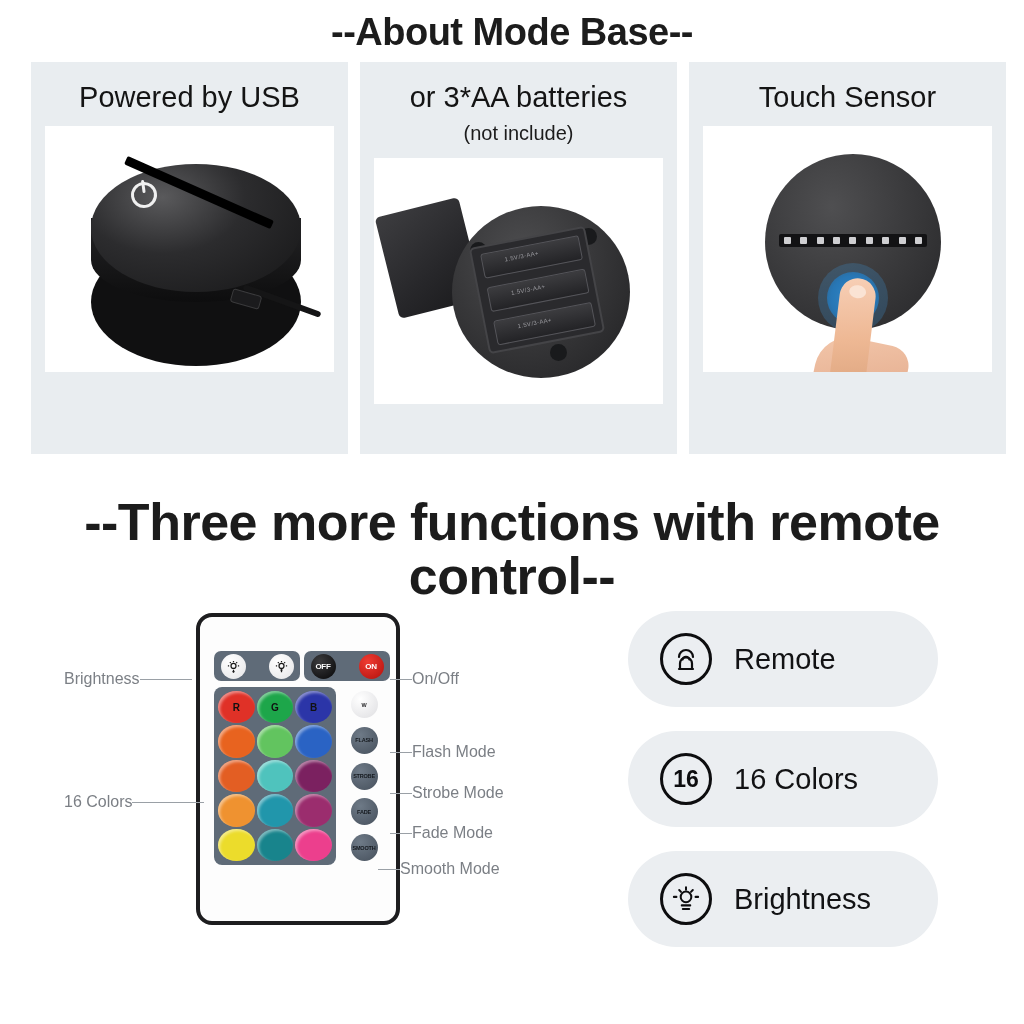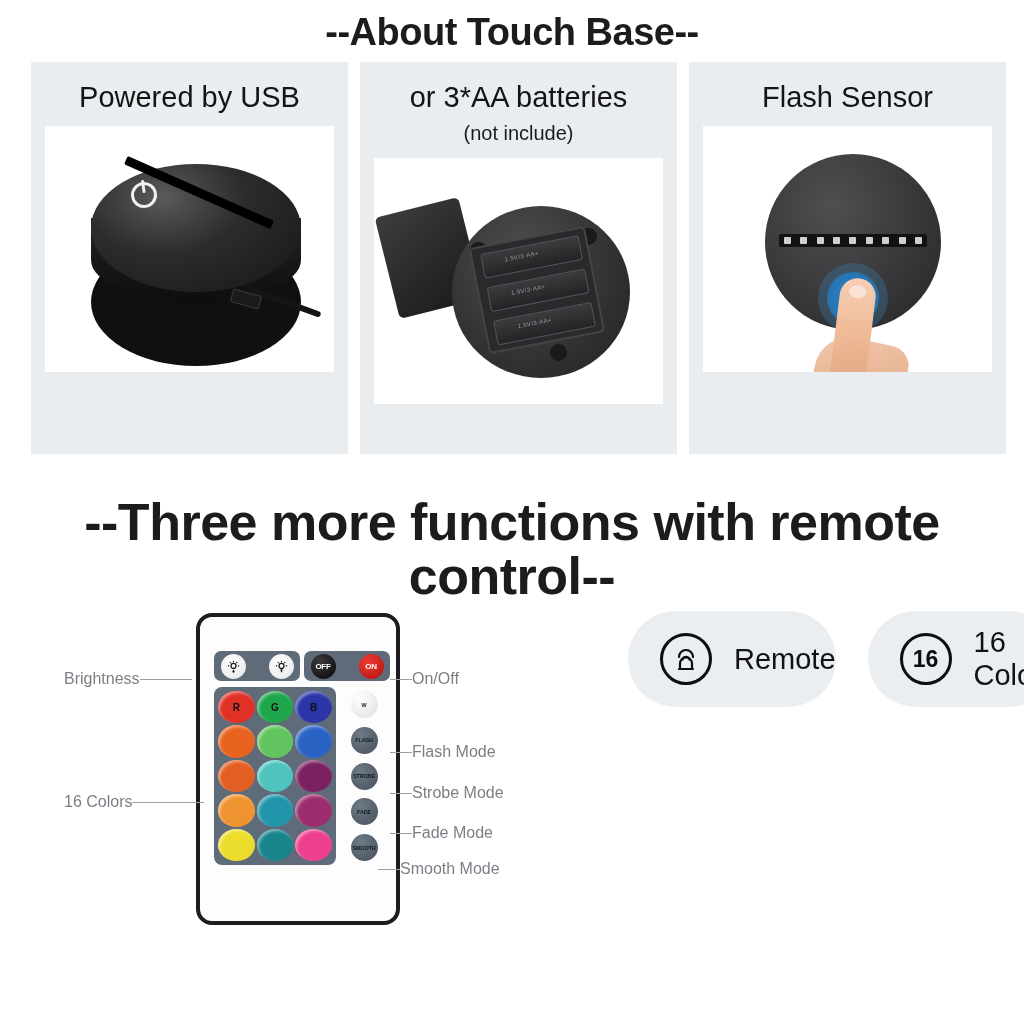--- a/index.html
+++ b/index.html
@@ -258,42 +258,42 @@
     display: flex; align-items: center; gap: 0;
   }
   .lead { height: 1px; background: #9aa0a6; }
   .callout.left  { flex-direction: row; }
   .callout.right { flex-direction: row; }
 
   
   .pills {
     position: absolute; left: 628px; top: 611px;
     width: 310px;
-    display: flex; flex-direction: row; gap: 32px;
+    display: flex; flex-direction: column; gap: 24px;
   }
   .pill {
     height: 96px;
     background: #ebeef1;
     border-radius: 48px;
     display: flex; align-items: center;
     padding-left: 32px; gap: 22px;
   }
   .pill-icon {
     width: 52px; height: 52px; flex: 0 0 52px;
     border: 3px solid #0d0d0f; border-radius: 50%;
     position: relative;
     display: flex; align-items: center; justify-content: center;
   }
   .pill-label { font-size: 29px; color: #121214; }
   .pill-16 { font-size: 23px; font-weight: 600; color: #0d0d0f; }
 </style>
 </head>
 <body>
 
-<div class="heading" id="title-about">--About Touch Base--</div>
+<div class="heading" id="title-about">--About Mode Base--</div>
 
 <div class="panels">
 
   <div class="panel">
     <div class="panel-title">Powered by USB</div>
     <div class="panel-img">
       <div class="base1-bottom"></div>
       <div class="base1-body"></div>
       <div class="base1-top"></div>
       <div class="base1-slot"></div>
@@ -321,21 +321,21 @@
           <span>1.5V/3-AA+</span>
         </div>
         <div class="base2-cell" style="top:74px;">
           <span>1.5V/3-AA+</span>
         </div>
       </div>
     </div>
   </div>
 
   <div class="panel">
-    <div class="panel-title">Flash Sensor</div>
+    <div class="panel-title">Touch Sensor</div>
     <div class="panel-img">
       <div class="base3-disc"></div>
       <div class="base3-strip">
         <i class="base3-led"></i>
         <i class="base3-led"></i>
         <i class="base3-led"></i>
         <i class="base3-led"></i>
         <i class="base3-led"></i>
         <i class="base3-led"></i>
         <i class="base3-led"></i>

